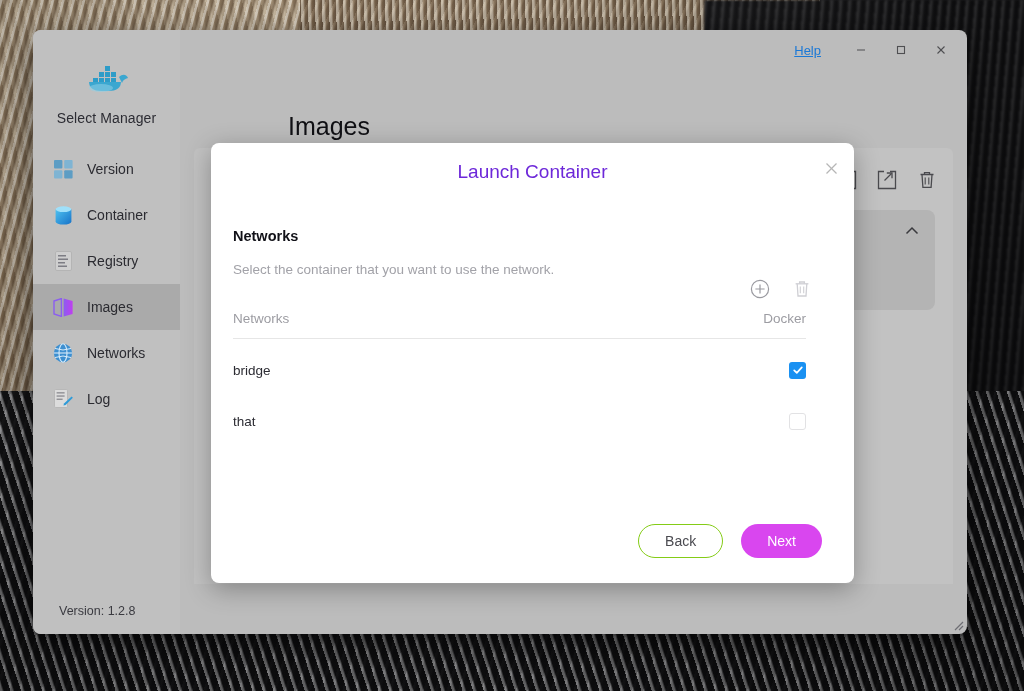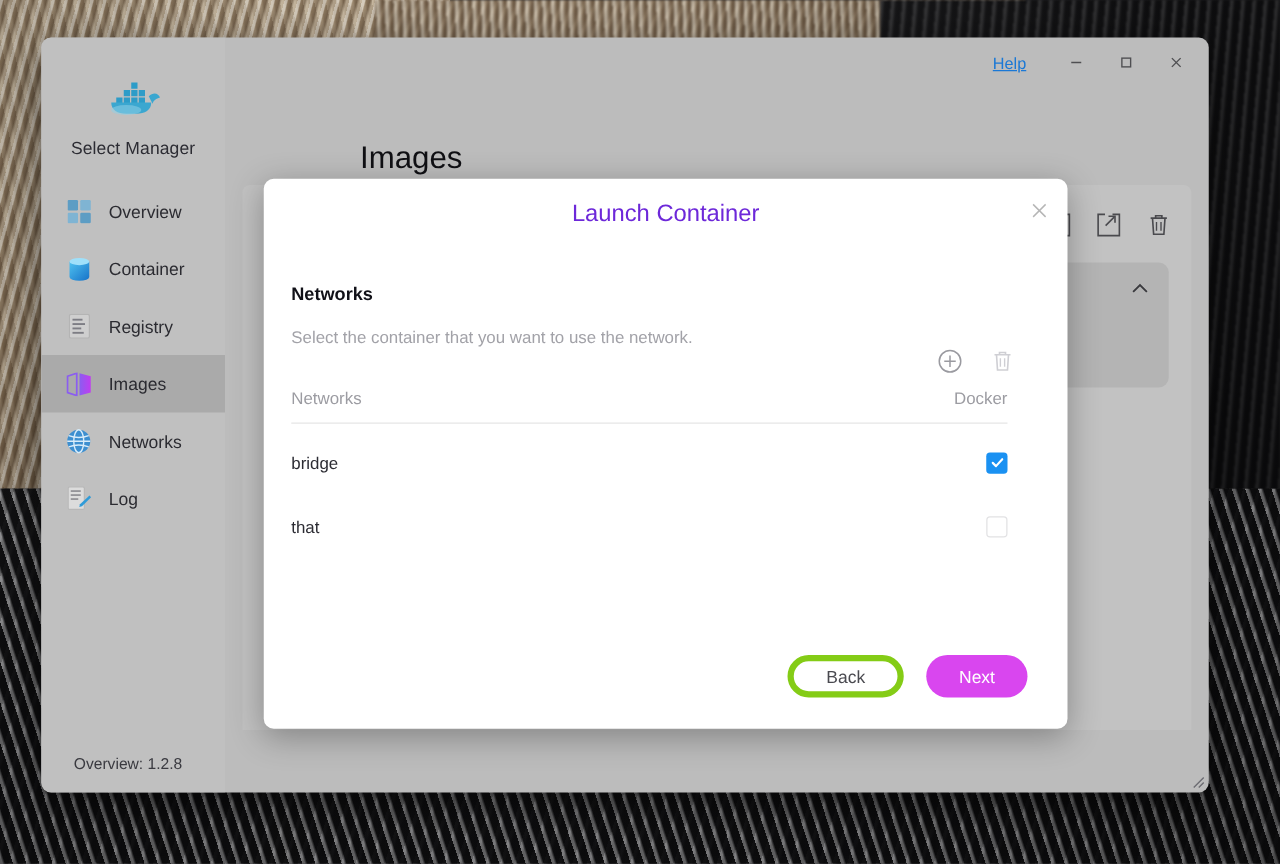--- a/index.html
+++ b/index.html
@@ -221,21 +221,21 @@
 
   #dialog-footer {
     position: absolute; right: 32px; bottom: 25px;
     display: flex; gap: 18px; align-items: center;
   }
   .dlg-btn {
     height: 34px; border-radius: 17px;
     display: flex; align-items: center; justify-content: center;
     font-size: 14px; cursor: pointer; padding: 0 26px;
   }
-  #btn-back { background: #fff; border: 5px solid #84cc16; color: #4a4a50; min-width: 80px; }
+  #btn-back { background: #fff; border: 1px solid #84cc16; color: #4a4a50; min-width: 80px; }
   #btn-next { background: #d946ef; color: #fff; border: none; min-width: 80px; }
 </style>
 </head>
 <body>
 
 <div id="desktop">
   <div class="fur-layer" id="fur-light"></div>
   <div class="fur-layer" id="fur-light2"></div>
   <div class="fur-layer" id="fur-dark-right"></div>
   <div class="fur-layer" id="fur-mid-dark"></div>
@@ -291,21 +291,21 @@
 
       <div class="nav-item">
         <span class="nav-icon">
           <svg width="19" height="19" viewBox="0 0 19 19">
             <rect x="0" y="0" width="8.4" height="8.4" rx="1" fill="#5d9dc4"></rect>
             <rect x="10.2" y="0" width="8.4" height="8.4" rx="1" fill="#7fb4d3"></rect>
             <rect x="0" y="10.2" width="8.4" height="8.4" rx="1" fill="#7fb4d3"></rect>
             <rect x="10.2" y="10.2" width="8.4" height="8.4" rx="1" fill="#5d9dc4"></rect>
           </svg>
         </span>
-        <span class="nav-label">Overview</span>
+        <span class="nav-label">Version</span>
       </div>
 
       <div class="nav-item">
         <span class="nav-icon">
           <svg width="17" height="19" viewBox="0 0 17 19">
             <defs>
                 <linearGradient id="cyl" x1="0" y1="0" x2="1" y2="1">
               <stop offset="0%" stop-color="#4fc2f0"></stop>
                   <stop offset="100%" stop-color="#1772c8"></stop>
             </linearGradient>
@@ -371,21 +371,21 @@
               <rect x="2.6" y="9.6" width="6" height="1.3"></rect>
             </g>
             <path d="M17.6 7.4 L18.9 8.7 L11.6 16 L9.4 16.6 L10 14.4 Z" fill="#2f9bd8"></path>
           </svg>
         </span>
         <span class="nav-label">Log</span>
       </div>
 
     </div>
 
-    <div id="version-label">Overview: 1.2.8</div>
+    <div id="version-label">Version: 1.2.8</div>
   </div>
 
   <div id="content">
     <div id="page-title">Images</div>
 
     <div id="content-panel">
 
       <div id="content-toolbar">
         <span class="tool-ico">
           <svg width="20" height="20" viewBox="0 0 20 20">

